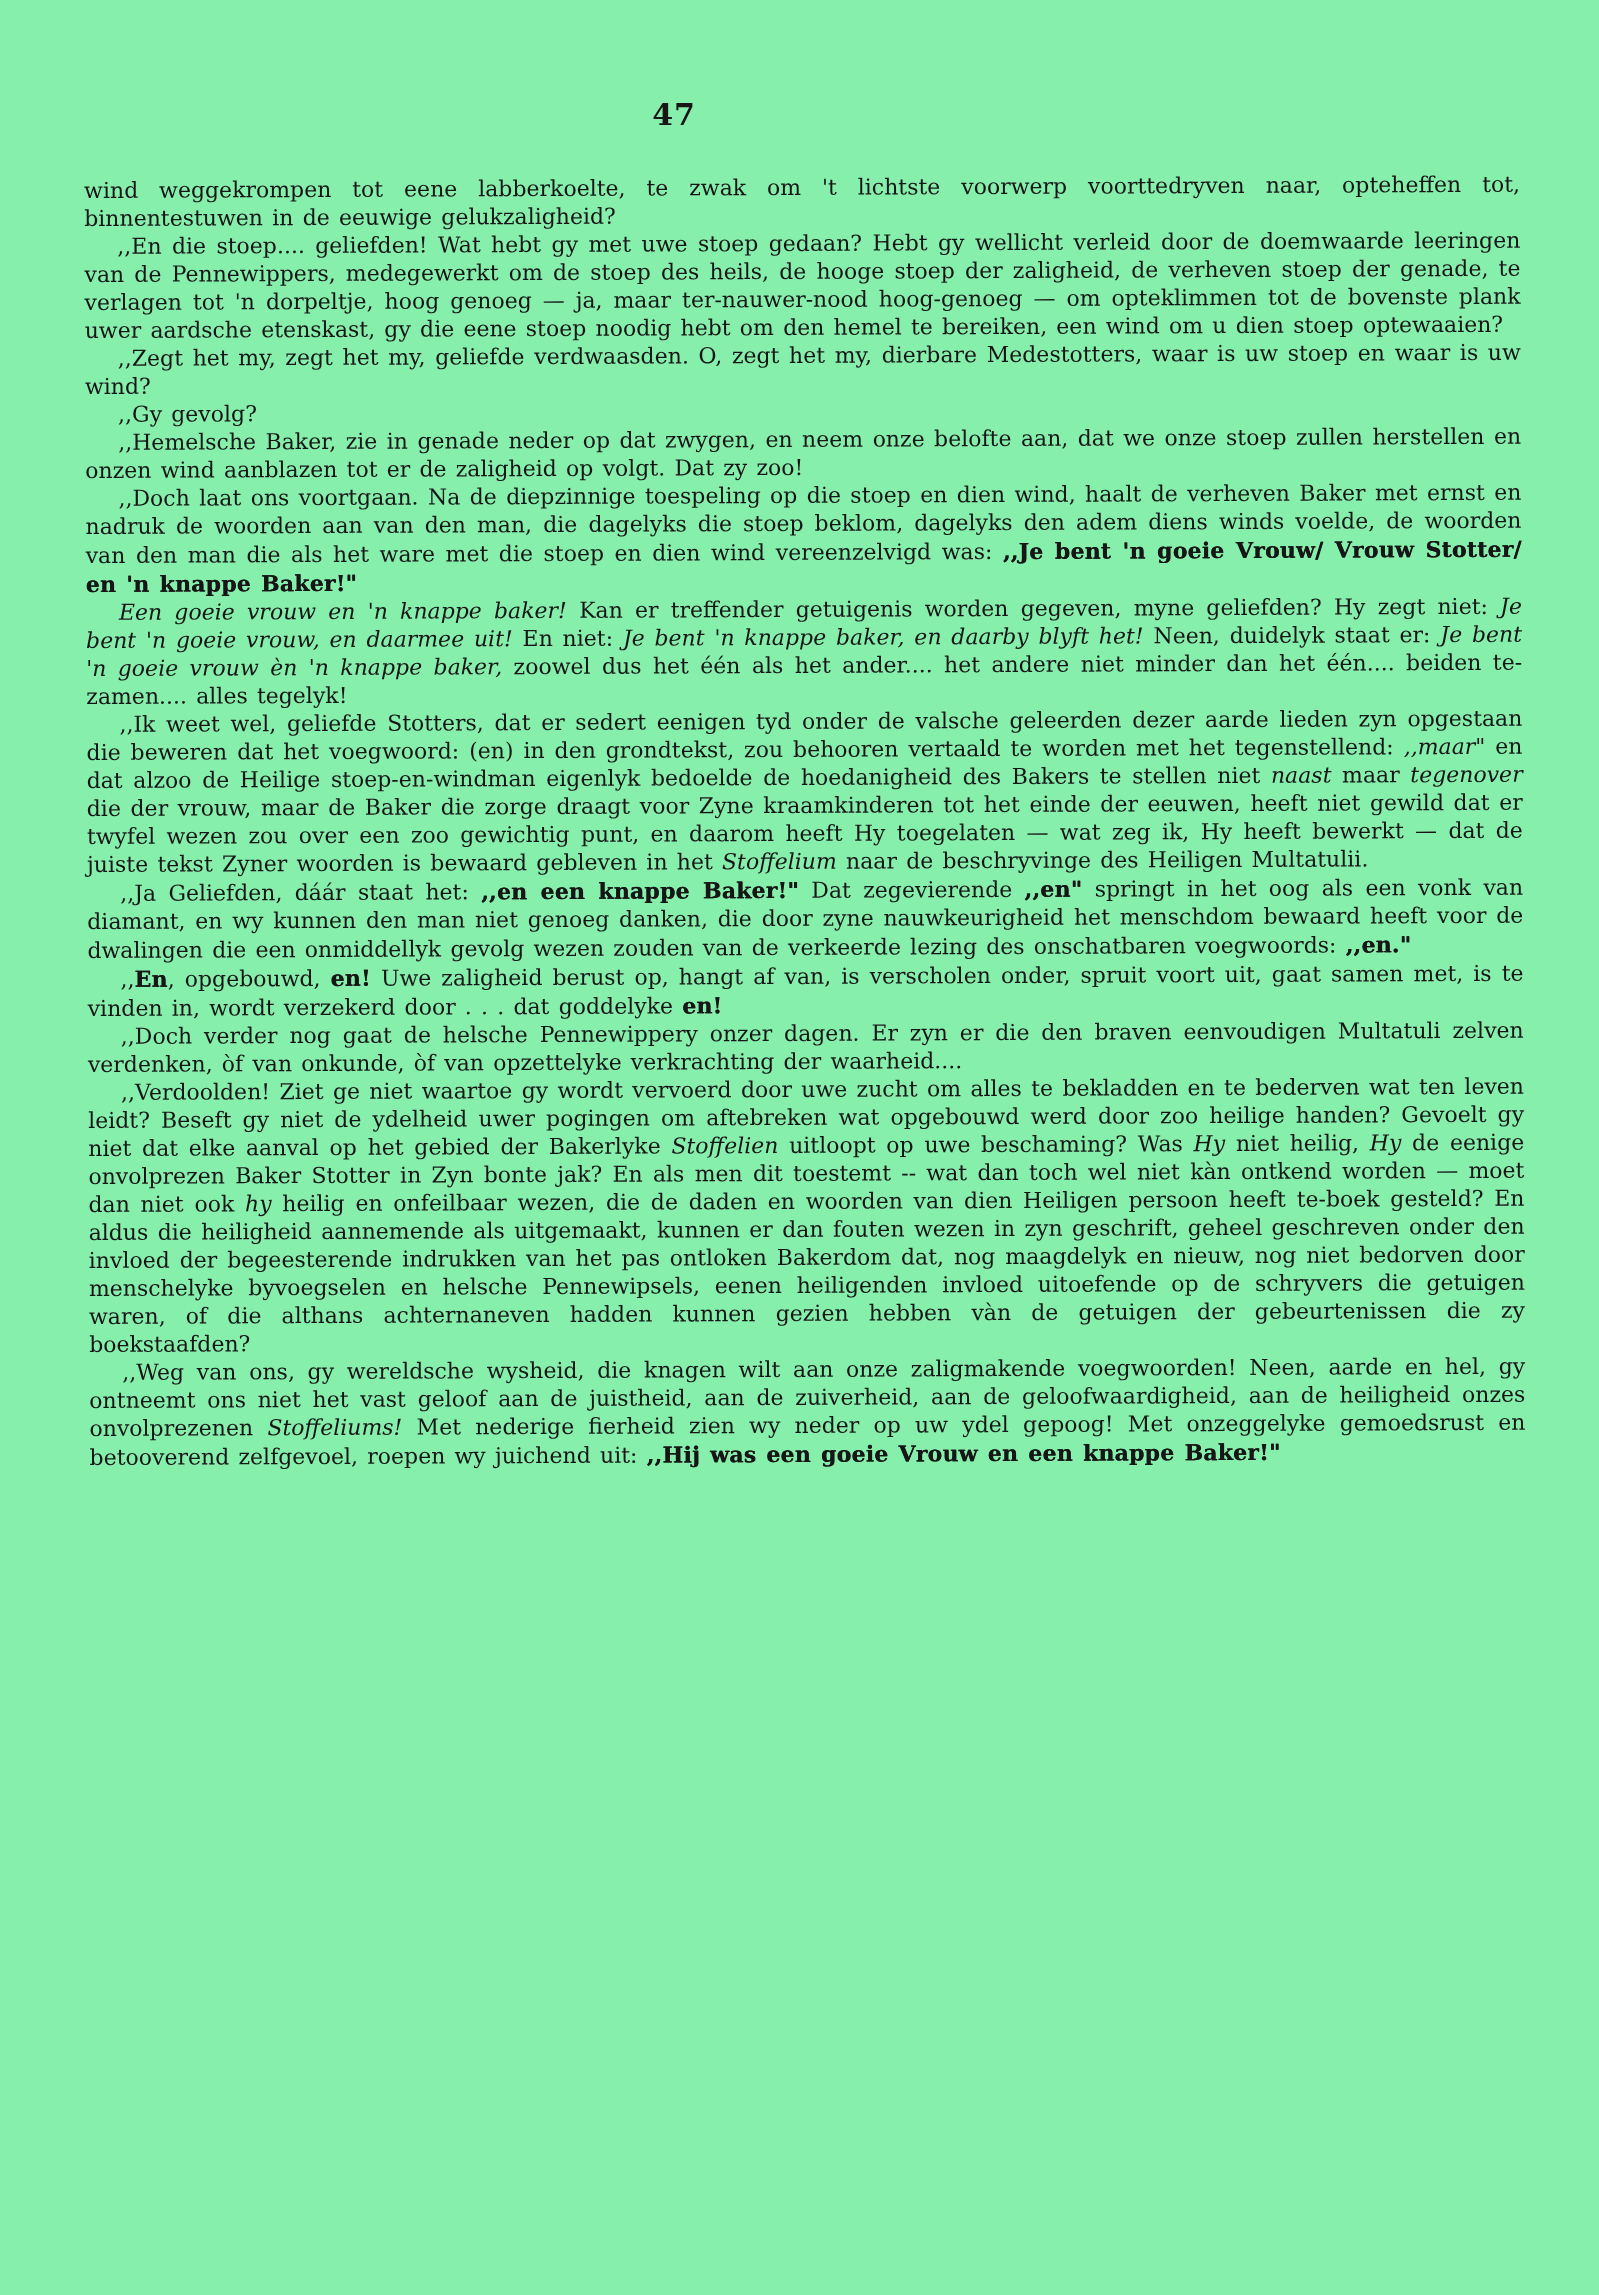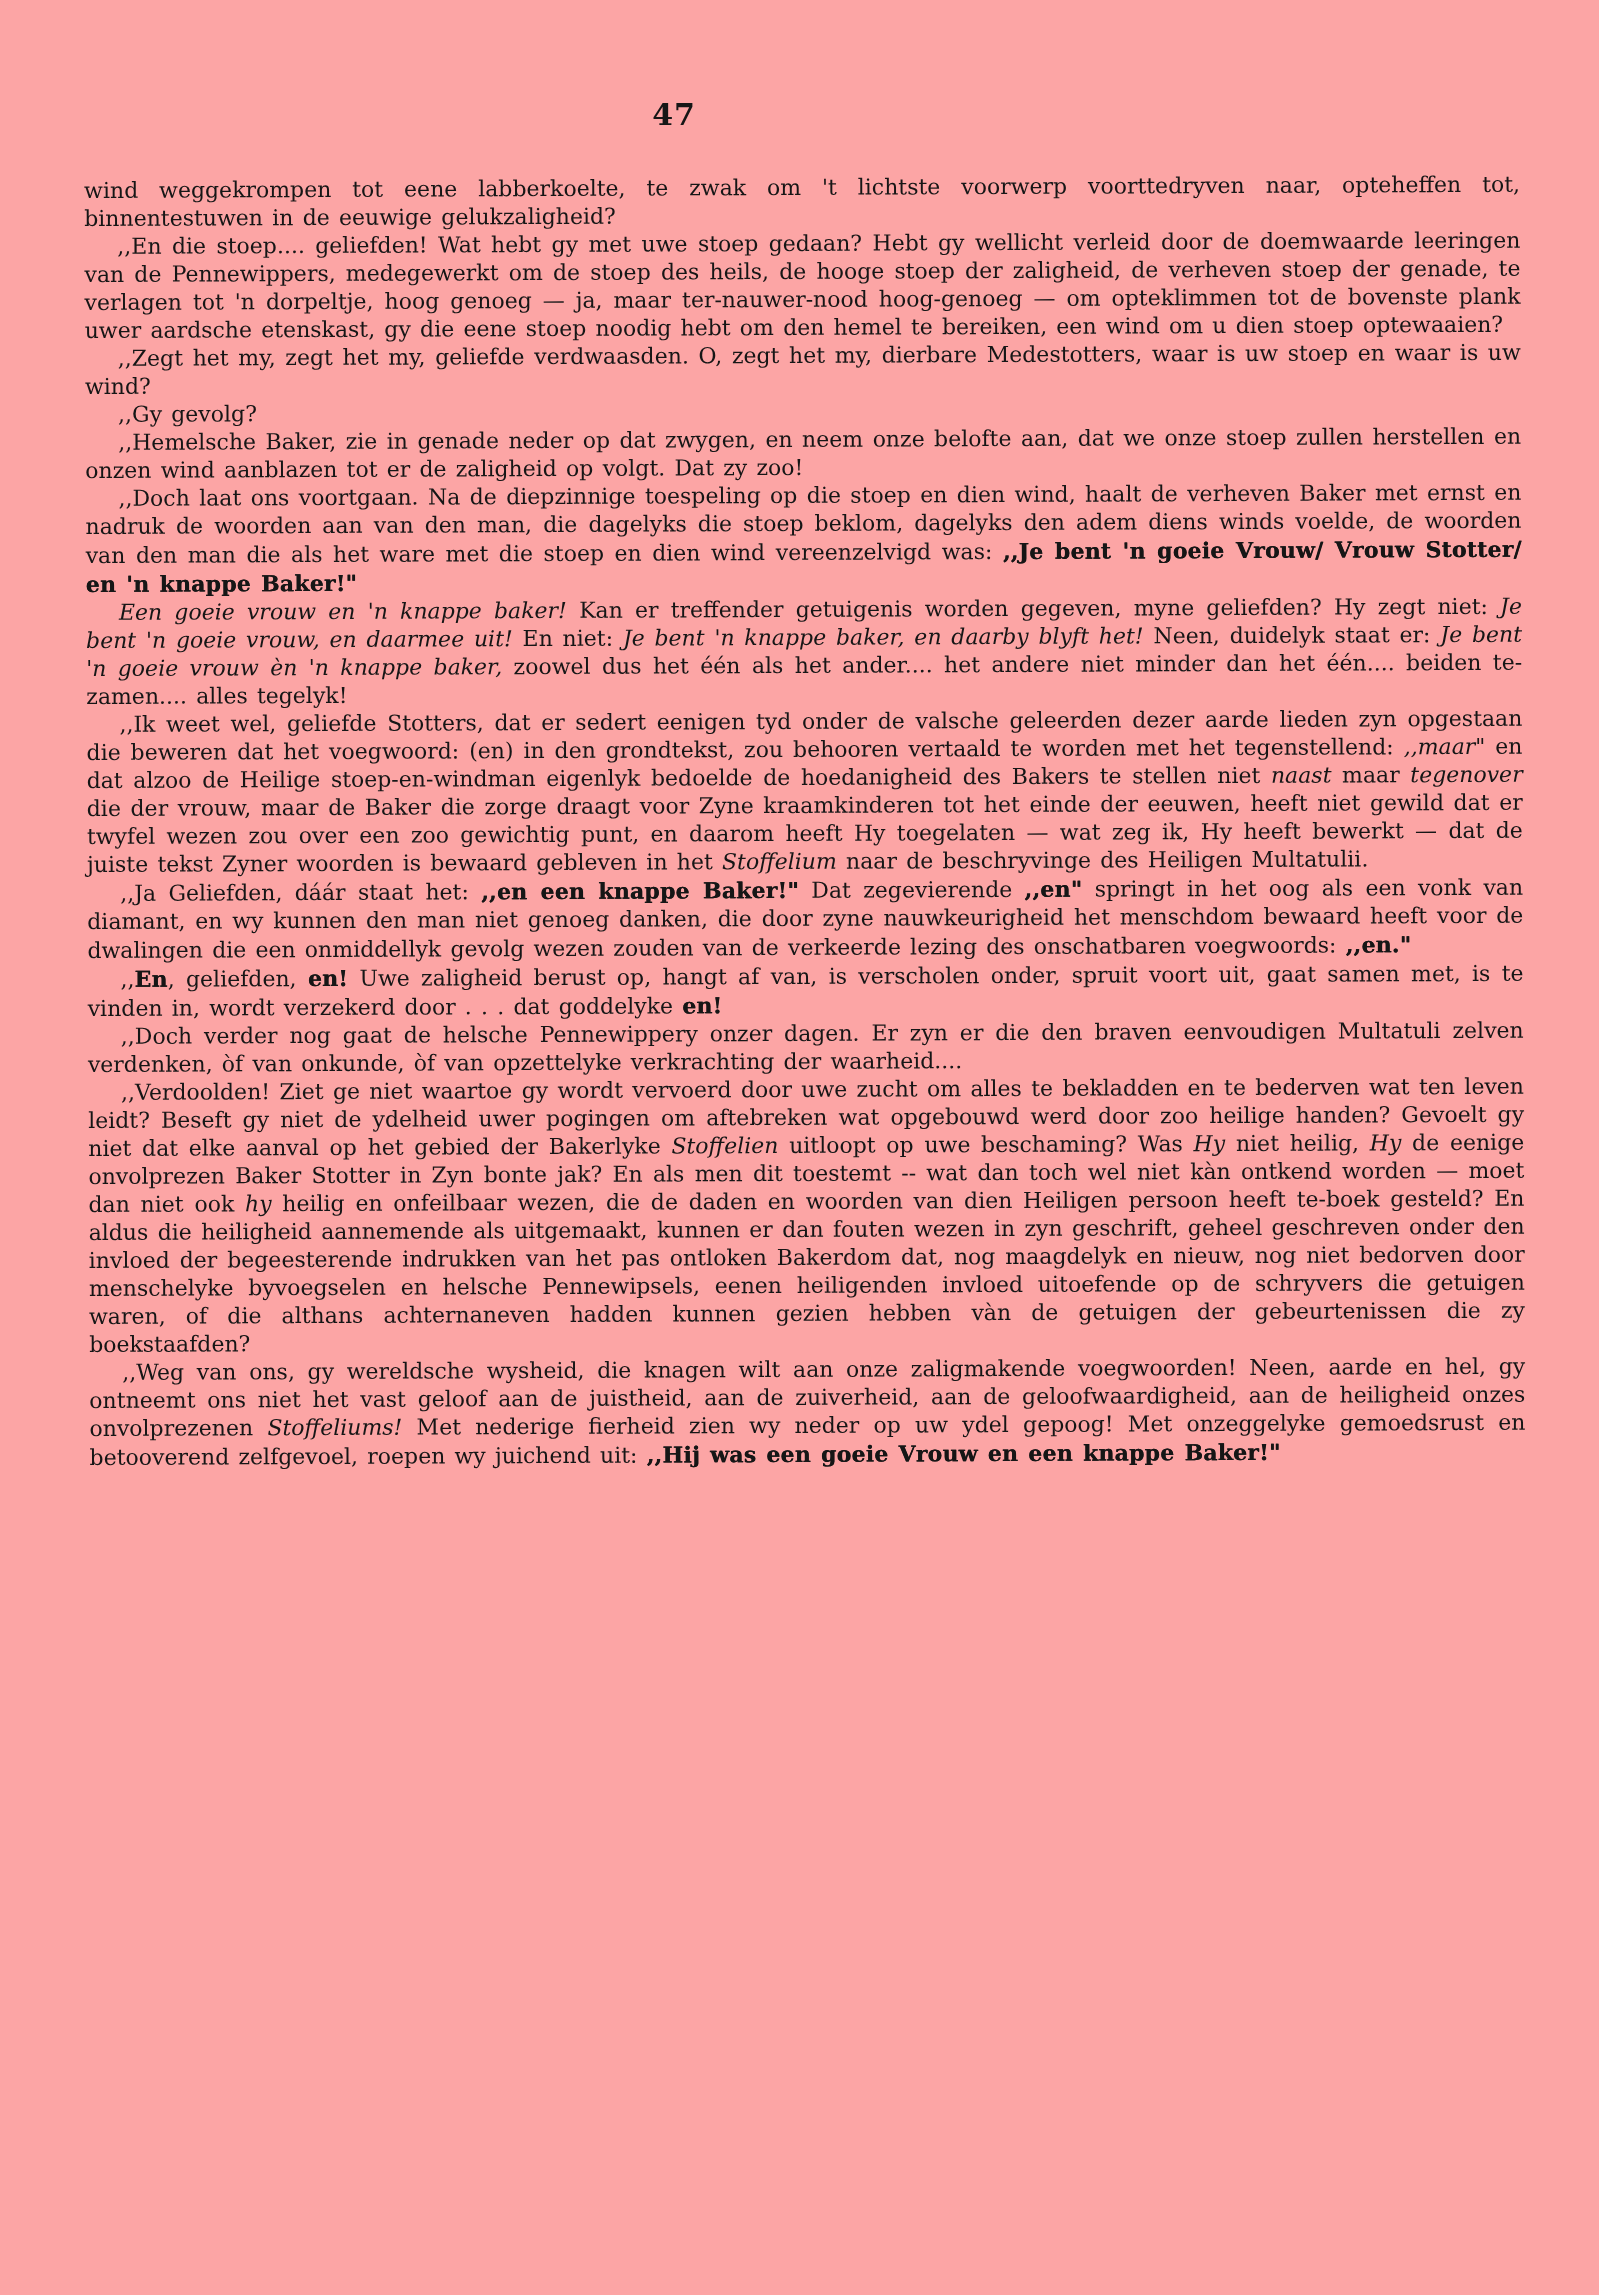--- a/index.html
+++ b/index.html
@@ -4,21 +4,21 @@
 <style>
   html, body {
     margin: 0;
     padding: 0;
     background: #ffffff;
   }
   .page {
     position: relative;
     width: 1600px;
     height: 2295px;
-    background: #fca5a5;
+    background: #86efac;
     color: #161616;
     overflow: hidden;
   }
   .page-number {
     position: absolute;
     top: 97px;
     left: 0;
     width: 1348px;
     text-align: center;
     font-family: "DejaVu Serif", serif;
@@ -62,19 +62,19 @@
   <div class="text-block">
       <p class="para no-indent"><span class="seg-normal">wind weggekrompen tot eene labberkoelte, te zwak om 't lichtste voorwerp voorttedryven naar, opteheffen tot, binnentestuwen in de eeuwige gelukzaligheid?</span></p>
       <p class="para"><span class="seg-normal">,,En die stoep.... geliefden! Wat hebt gy met uwe stoep gedaan? Hebt gy wellicht verleid door de doemwaarde leeringen van de Pennewippers, medegewerkt om de stoep des heils, de hooge stoep der zaligheid, de verheven stoep der genade, te verlagen tot 'n dorpeltje, hoog genoeg — ja, maar ter-nauwer-nood hoog-genoeg — om opteklimmen tot de bovenste plank uwer aardsche etenskast, gy die eene stoep noodig hebt om den hemel te bereiken, een wind om u dien stoep optewaaien?</span></p>
       <p class="para"><span class="seg-normal">,,Zegt het my, zegt het my, geliefde verdwaasden. O, zegt het my, dierbare Medestotters, waar is uw stoep en waar is uw wind?</span></p>
       <p class="para"><span class="seg-normal">,,Gy gevolg?</span></p>
       <p class="para"><span class="seg-normal">,,Hemelsche Baker, zie in genade neder op dat zwygen, en neem onze belofte aan, dat we onze stoep zullen herstellen en onzen wind aanblazen tot er de zaligheid op volgt. Dat zy zoo!</span></p>
       <p class="para"><span class="seg-normal">,,Doch laat ons voortgaan. Na de diepzinnige toespeling op die stoep en dien wind, haalt de verheven Baker met ernst en nadruk de woorden aan van den man, die dagelyks die stoep beklom, dagelyks den adem diens winds voelde, de woorden van den man die als het ware met die stoep en dien wind vereenzelvigd was: </span><span class="seg-fraktur">,,Je bent 'n goeie Vrouw/ Vrouw Stotter/ en 'n knappe Baker!"</span></p>
       <p class="para"><span class="seg-italic">Een goeie vrouw en 'n knappe baker!</span><span class="seg-normal"> Kan er treffender getuigenis worden gegeven, myne geliefden? Hy zegt niet: </span><span class="seg-italic">Je bent 'n goeie vrouw, en daarmee uit!</span><span class="seg-normal"> En niet: </span><span class="seg-italic">Je bent 'n knappe baker, en daarby blyft het!</span><span class="seg-normal"> Neen, duidelyk staat er: </span><span class="seg-italic">Je bent 'n goeie vrouw èn 'n knappe baker,</span><span class="seg-normal"> zoowel dus het één als het ander.... het andere niet minder dan het één.... beiden te-zamen.... alles tegelyk!</span></p>
       <p class="para"><span class="seg-normal">,,Ik weet wel, geliefde Stotters, dat er sedert eenigen tyd onder de valsche geleerden dezer aarde lieden zyn opgestaan die beweren dat het voegwoord: (en) in den grondtekst, zou behooren vertaald te worden met het tegenstellend: </span><span class="seg-italic">,,maar"</span><span class="seg-normal"> en dat alzoo de Heilige stoep-en-windman eigenlyk bedoelde de hoedanigheid des Bakers te stellen niet </span><span class="seg-italic">naast</span><span class="seg-normal"> maar </span><span class="seg-italic">tegenover</span><span class="seg-normal"> die der vrouw, maar de Baker die zorge draagt voor Zyne kraamkinderen tot het einde der eeuwen, heeft niet gewild dat er twyfel wezen zou over een zoo gewichtig punt, en daarom heeft Hy toegelaten — wat zeg ik, Hy heeft bewerkt — dat de juiste tekst Zyner woorden is bewaard gebleven in het </span><span class="seg-italic">Stoffelium</span><span class="seg-normal"> naar de beschryvinge des Heiligen Multatulii.</span></p>
       <p class="para"><span class="seg-normal">,,Ja Geliefden, dáár staat het: </span><span class="seg-fraktur">,,en een knappe Baker!"</span><span class="seg-normal"> Dat zegevierende </span><span class="seg-fraktur">,,en"</span><span class="seg-normal"> springt in het oog als een vonk van diamant, en wy kunnen den man niet genoeg danken, die door zyne nauwkeurigheid het menschdom bewaard heeft voor de dwalingen die een onmiddellyk gevolg wezen zouden van de verkeerde lezing des onschatbaren voegwoords: </span><span class="seg-fraktur">,,en."</span></p>
-      <p class="para"><span class="seg-normal">,,</span><span class="seg-fraktur">En</span><span class="seg-normal">, geliefden, </span><span class="seg-fraktur">en!</span><span class="seg-normal"> Uwe zaligheid berust op, hangt af van, is verscholen onder, spruit voort uit, gaat samen met, is te vinden in, wordt verzekerd door . . . dat goddelyke </span><span class="seg-fraktur">en!</span></p>
+      <p class="para"><span class="seg-normal">,,</span><span class="seg-fraktur">En</span><span class="seg-normal">, opgebouwd, </span><span class="seg-fraktur">en!</span><span class="seg-normal"> Uwe zaligheid berust op, hangt af van, is verscholen onder, spruit voort uit, gaat samen met, is te vinden in, wordt verzekerd door . . . dat goddelyke </span><span class="seg-fraktur">en!</span></p>
       <p class="para"><span class="seg-normal">,,Doch verder nog gaat de helsche Pennewippery onzer dagen. Er zyn er die den braven eenvoudigen Multatuli zelven verdenken, òf van onkunde, òf van opzettelyke verkrachting der waarheid....</span></p>
       <p class="para"><span class="seg-normal">,,Verdoolden! Ziet ge niet waartoe gy wordt vervoerd door uwe zucht om alles te bekladden en te bederven wat ten leven leidt? Beseft gy niet de ydelheid uwer pogingen om aftebreken wat opgebouwd werd door zoo heilige handen? Gevoelt gy niet dat elke aanval op het gebied der Bakerlyke </span><span class="seg-italic">Stoffelien</span><span class="seg-normal"> uitloopt op uwe beschaming? Was </span><span class="seg-italic">Hy</span><span class="seg-normal"> niet heilig, </span><span class="seg-italic">Hy</span><span class="seg-normal"> de eenige onvolprezen Baker Stotter in Zyn bonte jak? En als men dit toestemt -- wat dan toch wel niet kàn ontkend worden — moet dan niet ook </span><span class="seg-italic">hy</span><span class="seg-normal"> heilig en onfeilbaar wezen, die de daden en woorden van dien Heiligen persoon heeft te-boek gesteld? En aldus die heiligheid aannemende als uitgemaakt, kunnen er dan fouten wezen in zyn geschrift, geheel geschreven onder den invloed der begeesterende indrukken van het pas ontloken Bakerdom dat, nog maagdelyk en nieuw, nog niet bedorven door menschelyke byvoegselen en helsche Pennewipsels, eenen heiligenden invloed uitoefende op de schryvers die getuigen waren, of die althans achternaneven hadden kunnen gezien hebben vàn de getuigen der gebeurtenissen die zy boekstaafden?</span></p>
       <p class="para"><span class="seg-normal">,,Weg van ons, gy wereldsche wysheid, die knagen wilt aan onze zaligmakende voegwoorden! Neen, aarde en hel, gy ontneemt ons niet het vast geloof aan de juistheid, aan de zuiverheid, aan de geloofwaardigheid, aan de heiligheid onzes onvolprezenen </span><span class="seg-italic">Stoffeliums!</span><span class="seg-normal"> Met nederige fierheid zien wy neder op uw ydel gepoog! Met onzeggelyke gemoedsrust en betooverend zelfgevoel, roepen wy juichend uit: </span><span class="seg-fraktur">,,Hij was een goeie Vrouw en een knappe Baker!"</span></p>
     </div>
 </div>
 
 
 </body></html>

